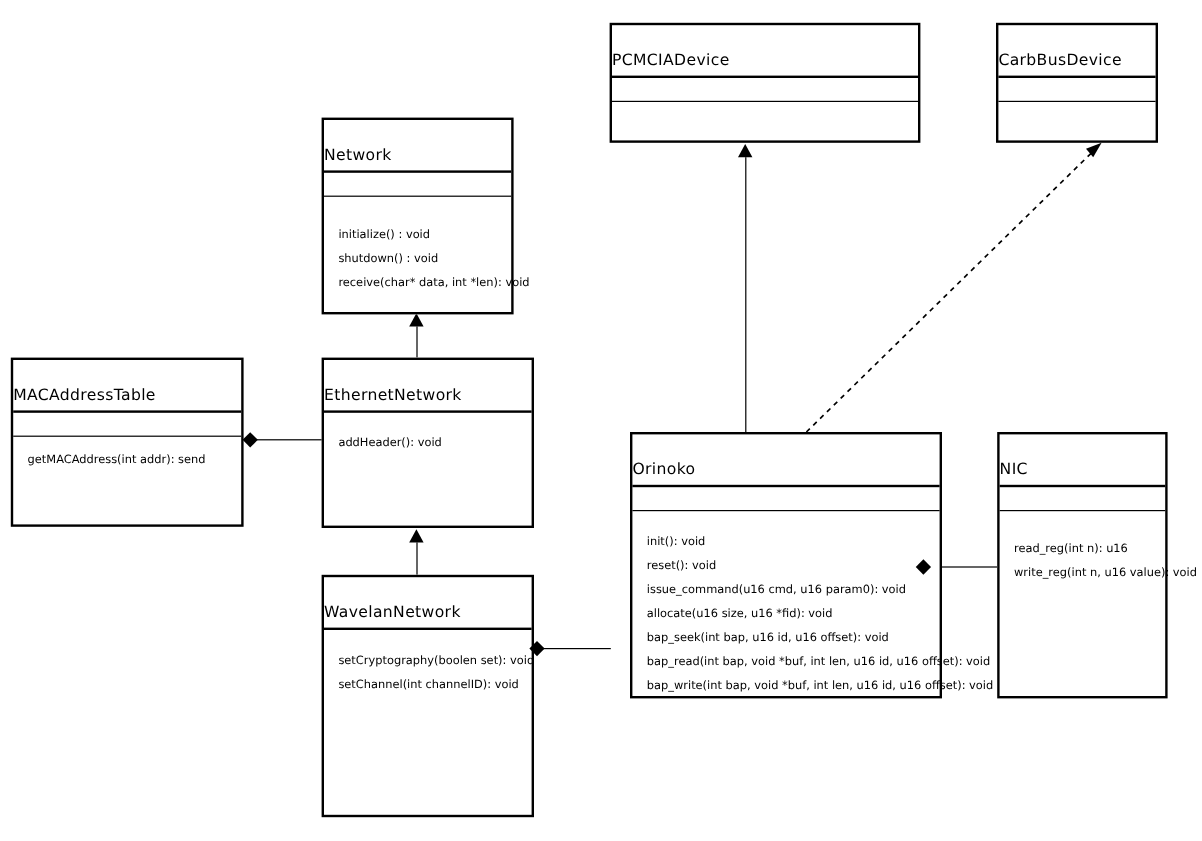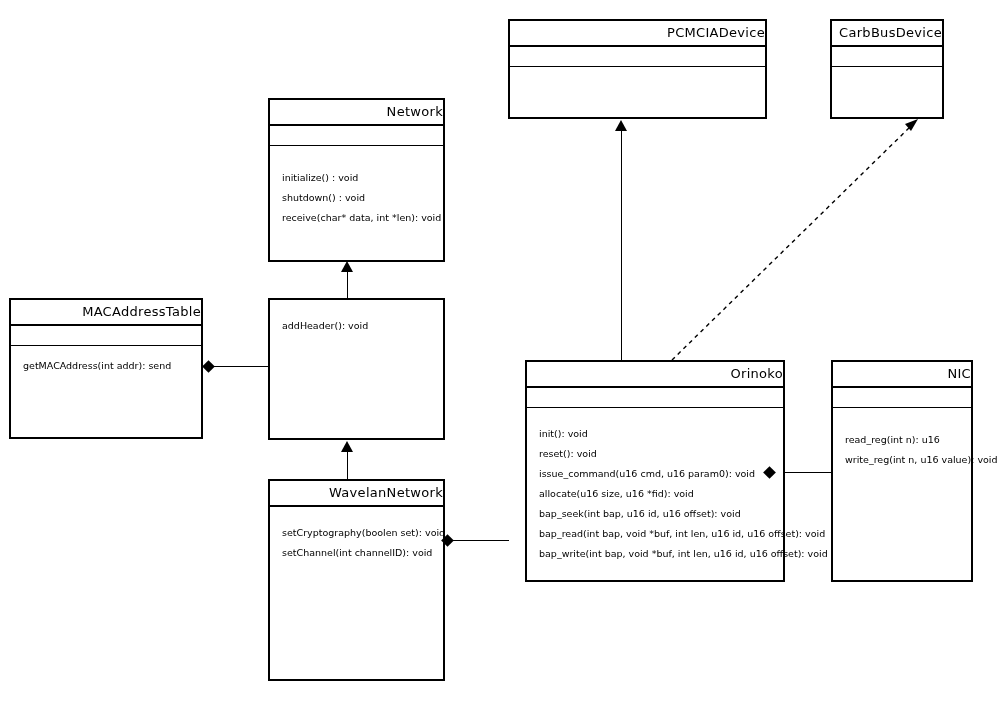--- a/index.html
+++ b/index.html
@@ -21,26 +21,26 @@
   .uml-class {
     position: absolute;
     box-sizing: border-box;
     border: 2px solid #000000;
     background: #ffffff;
     z-index: 5;
   }
   .uml-title {
     box-sizing: border-box;
     border-bottom: 2px solid #000000;
-    text-align: right;
+    text-align: left;
     font-size: 13px;
     letter-spacing: 0.3px;
     color: #000000;
     line-height: 1;
-    padding-top: 5px;
+    padding-top: 23px;
     padding-bottom: 6px;
     white-space: nowrap;
   }
   .uml-attrs {
     box-sizing: border-box;
     border-bottom: 1px solid #000000;
     height: 20px;
   }
   .uml-ops {
     box-sizing: border-box;
@@ -116,45 +116,46 @@
 
   <div class="ln-h" style="left:769px; top:472px; width:62px;"></div>
   <div class="diamond" style="left:765px; top:468px;"></div>
 
   <div class="uml-class" style="left:508px; top:19px; width:259px; height:100px;">
     <div class="uml-title">PCMCIADevice</div>
     <div class="uml-attrs"></div>
     <div class="uml-ops"></div>
   </div>
 
-  <div class="uml-class" style="left:830px; top:19px; width:114px; height:100px;">
+  <div class="uml-class" style="left:830px; top:19px; width:135px; height:100px;">
     <div class="uml-title">CarbBusDevice</div>
     <div class="uml-attrs"></div>
     <div class="uml-ops"></div>
   </div>
 
-  <div class="uml-class" style="left:268px; top:98px; width:177px; height:164px;">
+  <div class="uml-class" style="left:268px; top:98px; width:160px; height:164px;">
     <div class="uml-title">Network</div>
     <div class="uml-attrs"></div>
     <div class="uml-ops pad-top-lg">
       <div class="op">initialize() : void</div>
       <div class="op">shutdown() : void</div>
       <div class="op">receive(char* data, int *len): void</div>
     </div>
   </div>
 
   <div class="uml-class" style="left:9px; top:298px; width:194px; height:141px;">
     <div class="uml-title">MACAddressTable</div>
     <div class="uml-attrs"></div>
     <div class="uml-ops pad-top-sm">
       <div class="op">getMACAddress(int addr): send</div>
     </div>
   </div>
 
   <div class="uml-class" style="left:268px; top:298px; width:177px; height:142px;">
+    <div class="uml-title">EthernetNetwork</div>
     <div class="uml-ops pad-top-md">
       <div class="op">addHeader(): void</div>
     </div>
   </div>
 
   <div class="uml-class" style="left:268px; top:479px; width:177px; height:202px;">
     <div class="uml-title">WavelanNetwork</div>
     <div class="uml-ops pad-top-md">
       <div class="op">setCryptography(boolen set): void</div>
       <div class="op">setChannel(int channelID): void</div>

